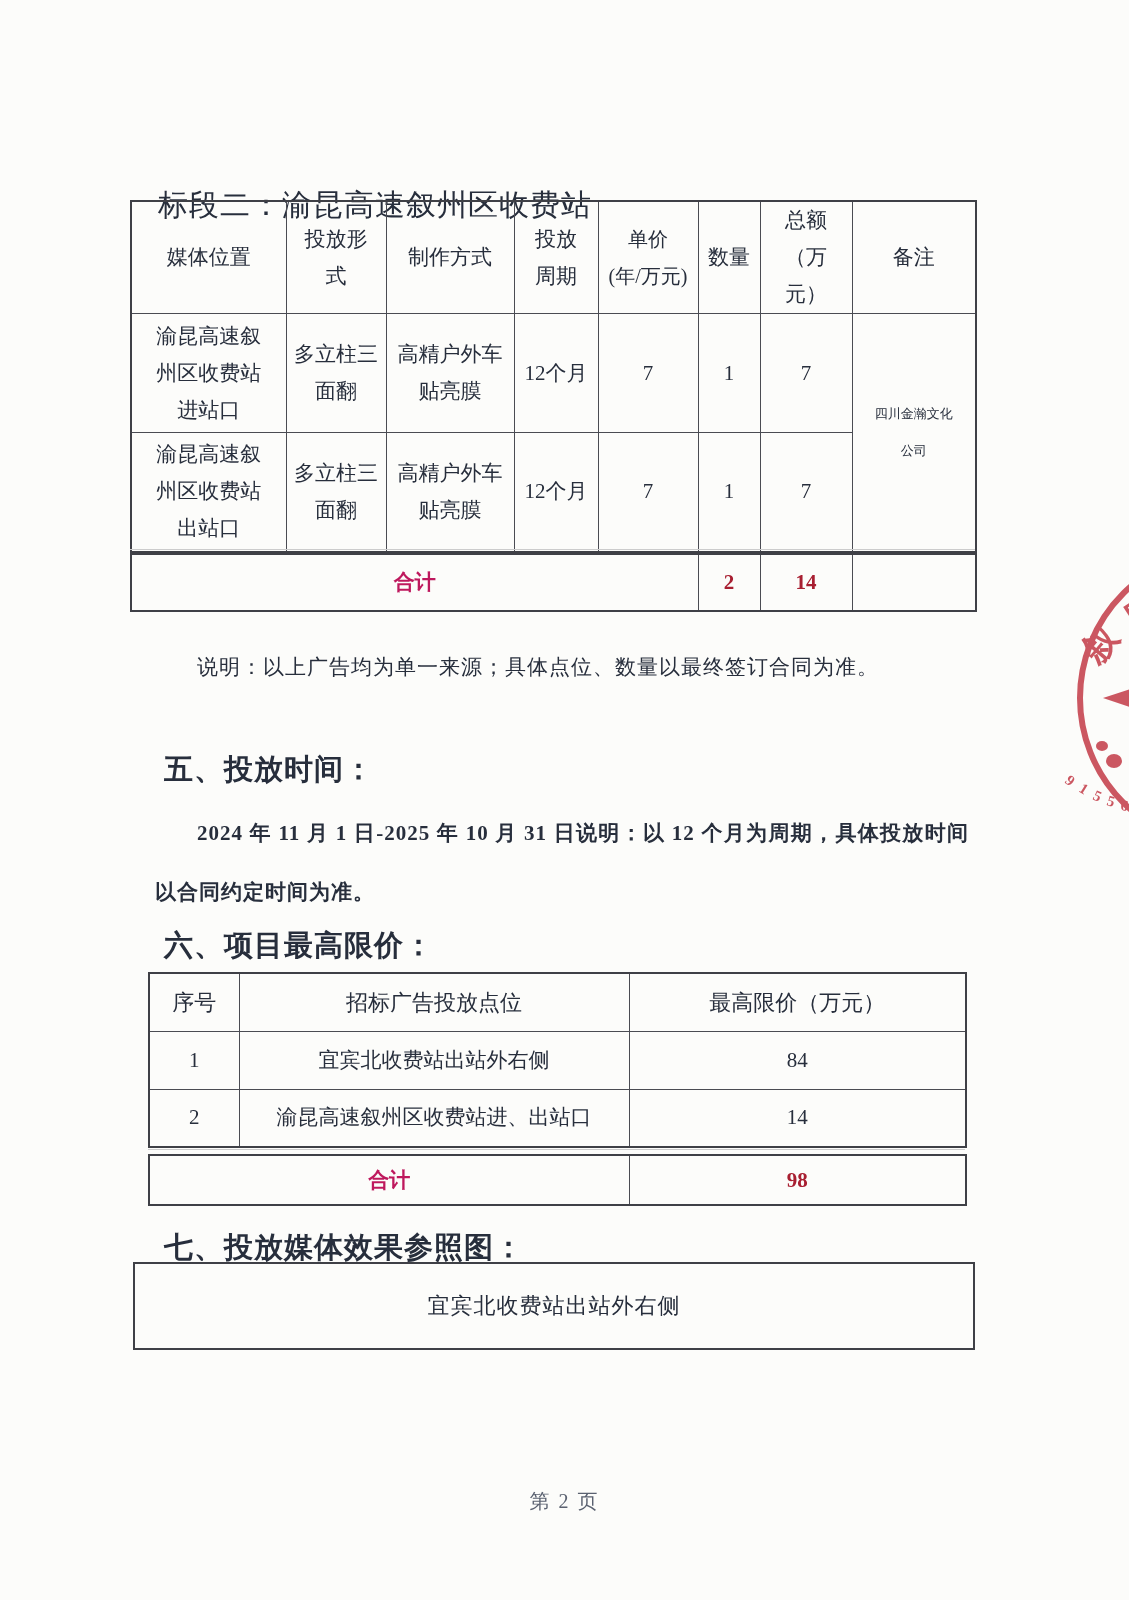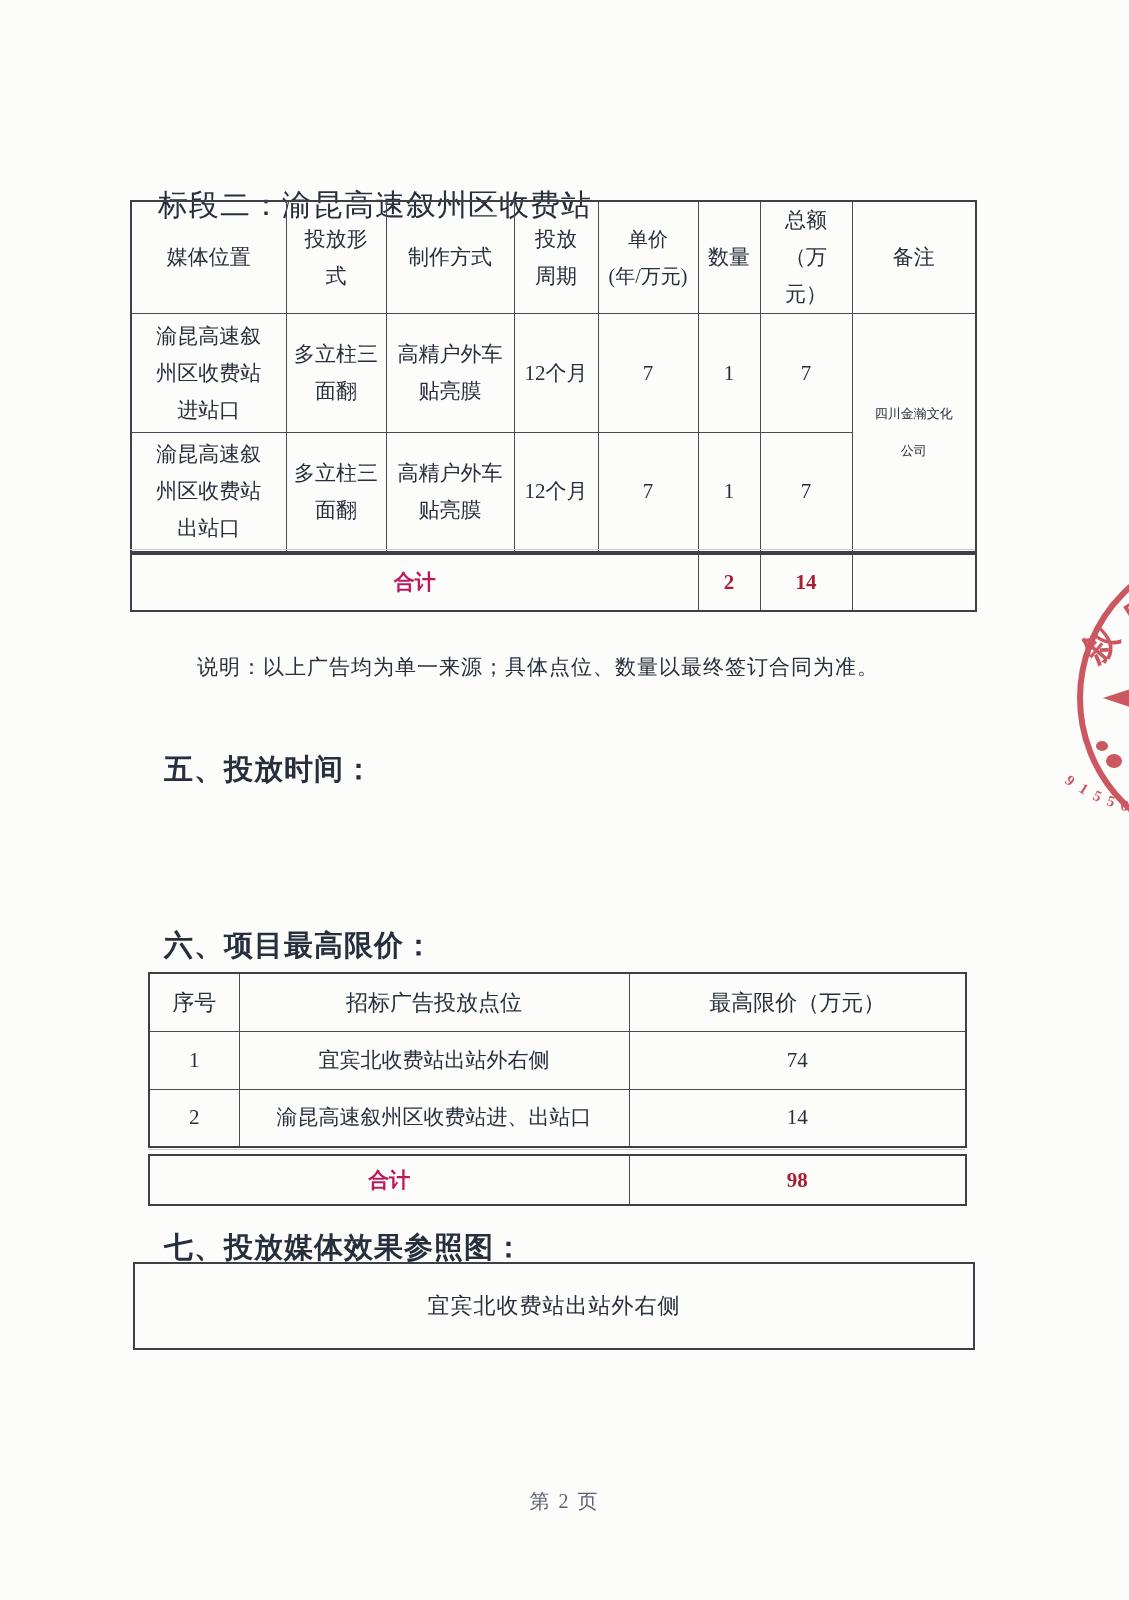--- a/index.html
+++ b/index.html
@@ -165,41 +165,42 @@
         <td class="red-num">2</td>
         <td class="red-num">14</td>
         <td></td>
       </tr>
     </tbody>
   </table>
 
   <div class="para note1">说明：以上广告均为单一来源；具体点位、数量以最终签订合同为准。</div>
 
   <div class="sec-heading sec5">五、投放时间：</div>
+  <div class="para date">2024 年 11 月 1 日-2025 年 10 月 31 日说明：以 12 个月为周期，具体投放时间以合同约定时间为准。</div>
 
   <div class="sec-heading sec6">六、项目最高限价：</div>
 
   <table class="t2-main bordered">
     <colgroup>
       <col style="width:90px">
         <col style="width:390px">
         <col style="width:337px">
     </colgroup>
     <thead>
       <tr>
         <th>序号</th>
         <th>招标广告投放点位</th>
         <th>最高限价（万元）</th>
       </tr>
     </thead>
     <tbody>
       <tr>
         <td>1</td>
         <td>宜宾北收费站出站外右侧</td>
-        <td>74</td>
+        <td>84</td>
       </tr>
       <tr>
         <td>2</td>
         <td>渝昆高速叙州区收费站进、出站口</td>
         <td>14</td>
       </tr>
     </tbody>
   </table>
 
   <div class="scan-line l2"></div>

